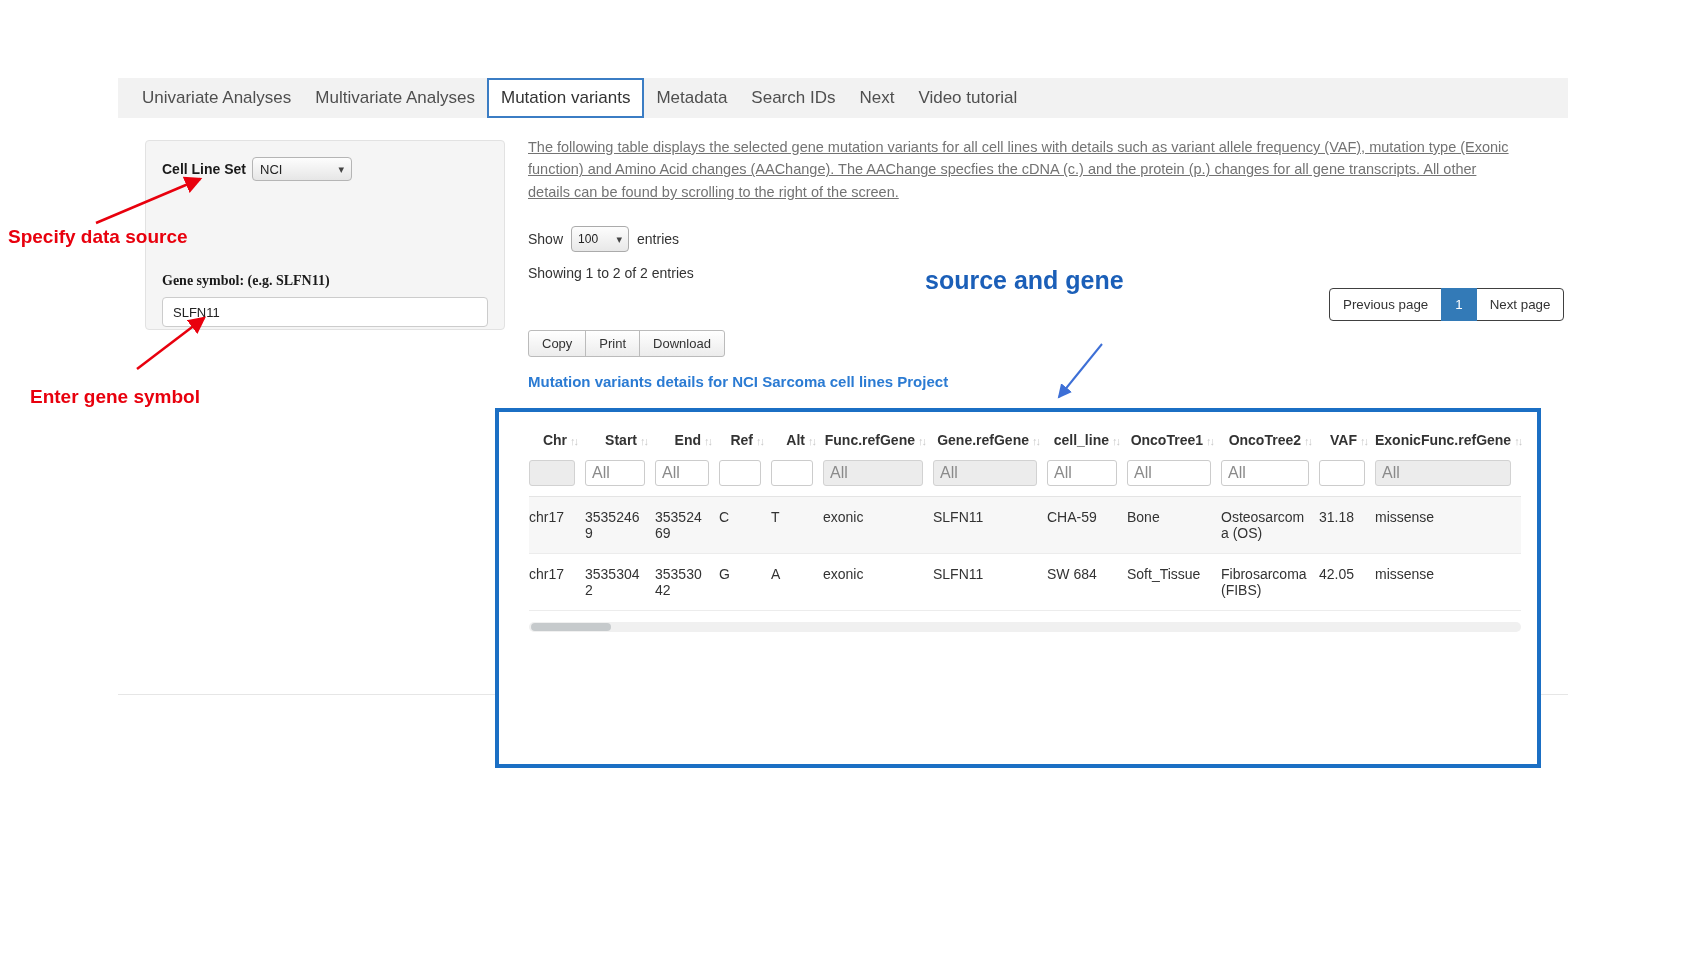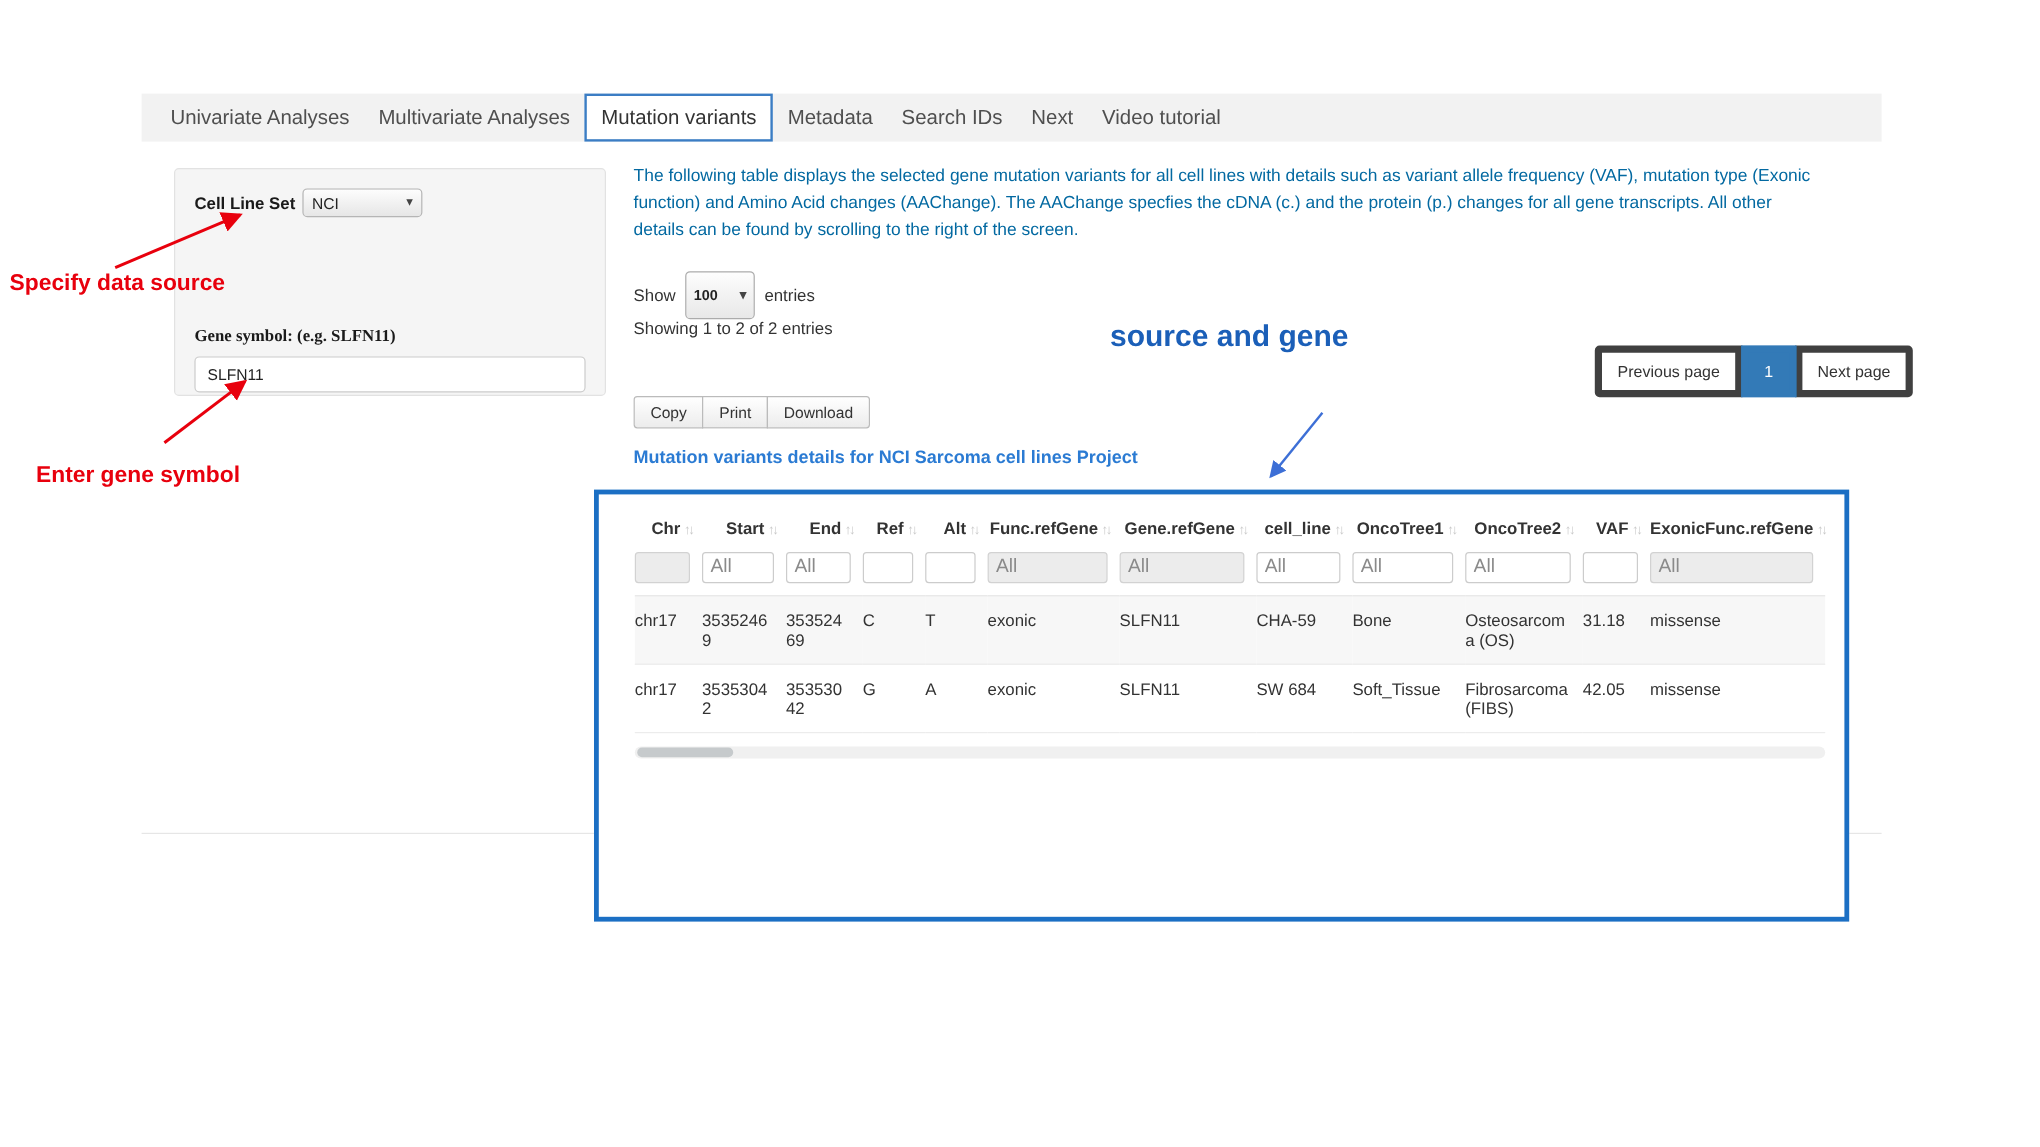--- a/index.html
+++ b/index.html
@@ -55,51 +55,51 @@
     color:#1b5fb8; line-height:1.35; white-space:nowrap;
   }
   .overlay {
     position:absolute; left:0; top:0; width:1700px; height:956px;
     pointer-events:none; z-index:30;
   }
 
   
   .main-desc {
     position:absolute; left:528px; top:136px; width:992px;
-    font-size:14.5px; color:#0369a1; line-height:1.55;
+    font-size:14.5px; color:#737373; line-height:1.55;text-decoration:underline;
   }
   .show-row {
     position:absolute; left:528px; top:226px; display:flex; align-items:center;
     gap:8px; font-size:14px; color:#333;
   }
   .select-sm {
     display:inline-flex; align-items:center; justify-content:space-between;
-    width:58px; height:40px; background:linear-gradient(#fdfdfd,#e8e8e8);
+    width:58px; height:26px; background:linear-gradient(#fdfdfd,#e8e8e8);
     border:1px solid #ababab; border-radius:4px; padding:0 6px;
-    font-size:12px; color:#222; cursor:pointer;font-weight:bold;
+    font-size:12px; color:#222; cursor:pointer;
   }
   .showing-info { position:absolute; left:528px; top:265px; font-size:14px; color:#333; }
 
   .dt-buttons { position:absolute; left:528px; top:330px; display:flex; }
   .dt-btn {
     border:1px solid #bbb; background:linear-gradient(#ffffff,#ececec);
     padding:5px 13px; font-size:13px; color:#333; margin-right:-1px;
     font-family:inherit; cursor:pointer;
   }
   .dt-btn:first-child { border-radius:3px 0 0 3px; }
   .dt-btn:last-child  { border-radius:0 3px 3px 0; }
 
   .table-title {
     position:absolute; left:528px; top:373px; font-size:15px;
     font-weight:bold; color:#2b7bd3;
   }
 
   .pagination { position:absolute; left:1330px; top:288px; display:flex; font-size:13px; }
   .page-btn {
-    border:6px solid #404040; background:#fff; color:#333; padding:8px 13px;
+    border:1px solid #404040; background:#fff; color:#333; padding:8px 13px;
     margin-left:-1px; font-family:inherit; cursor:pointer;
   }
   .page-btn.prev { border-radius:4px 0 0 4px; }
   .page-btn.next { border-radius:0 4px 4px 0; }
   .page-btn.current { background:#337ab7; border-color:#337ab7; color:#fff; position:relative; z-index:2; }
 
   .divider { position:absolute; left:118px; top:694px; width:1450px; height:1px; background:#e6e6e6; }
 
   
   .table-wrap {

